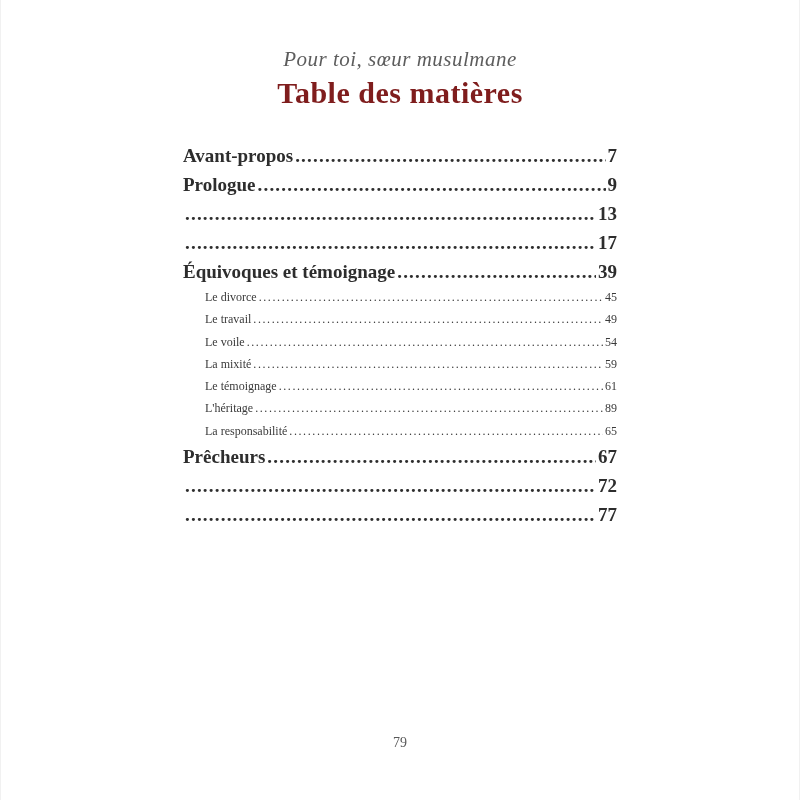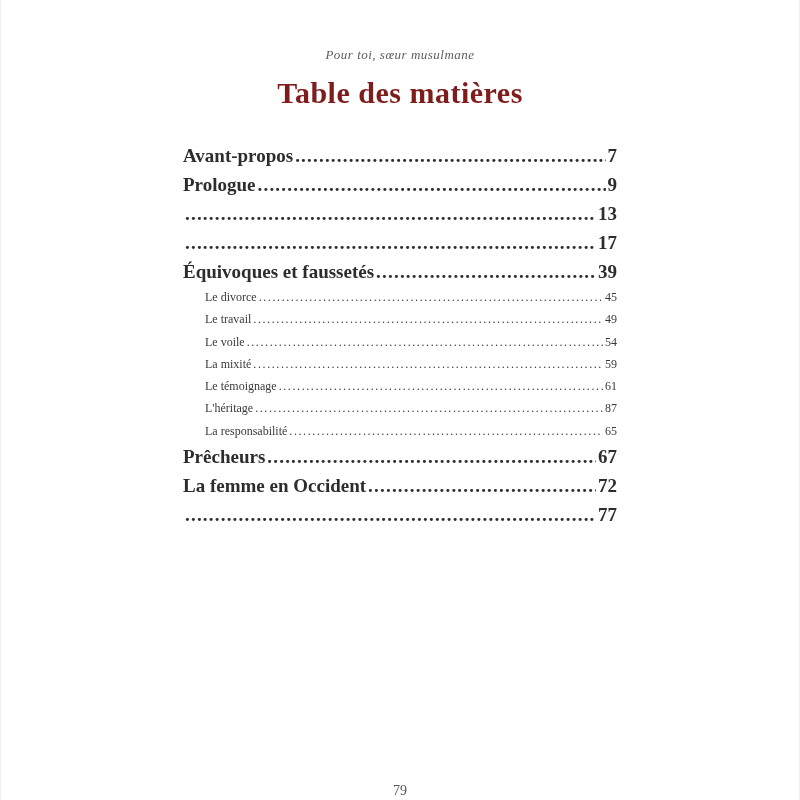--- a/index.html
+++ b/index.html
@@ -25,21 +25,21 @@
   .edge-line.left  { left: 0; }
   .edge-line.right { right: 0; }
 
   .running-header {
     position: absolute;
     top: 47px;
     left: 0;
     width: 100%;
     text-align: center;
     font-style: italic;
-    font-size: 13px;
+    font-size: 21px;
     letter-spacing: 0.5px;
     color: #5d5d5d;
   }
   .page-title {
     position: absolute;
     top: 76px;
     left: 0;
     width: 100%;
     margin: 0;
     text-align: center;
@@ -91,21 +91,20 @@
   }
 
   .page-footer {
     position: absolute;
     top: 735px;
     left: 0;
     width: 100%;
     text-align: center;
     font-size: 14px;
     color: #585858;
-    margin-top: 48px;
   }
 </style>
 </head>
 <body>
 
 <div id="page">
   <div class="edge-line left"></div>
   <div class="edge-line right"></div>
 
   <div class="running-header">Pour toi, sœur musulmane</div>
@@ -125,21 +124,21 @@
       </div>
       <div class="toc-row lvl1">
         <span class="dots">........................................................................................................................................................................................................</span>
         <span class="toc-page">13</span>
       </div>
       <div class="toc-row lvl1">
         <span class="dots">........................................................................................................................................................................................................</span>
         <span class="toc-page">17</span>
       </div>
       <div class="toc-row lvl1">
-        <span class="toc-label">Équivoques et faussetés</span>
+        <span class="toc-label">Équivoques et témoignage</span>
         <span class="dots">........................................................................................................................................................................................................</span>
         <span class="toc-page">39</span>
       </div>
       <div class="toc-row lvl2">
         <span class="toc-label">Le divorce</span>
         <span class="dots">........................................................................................................................................................................................................</span>
         <span class="toc-page">45</span>
       </div>
       <div class="toc-row lvl2">
         <span class="toc-label">Le travail</span>
@@ -157,34 +156,33 @@
         <span class="toc-page">59</span>
       </div>
       <div class="toc-row lvl2">
         <span class="toc-label">Le témoignage</span>
         <span class="dots">........................................................................................................................................................................................................</span>
         <span class="toc-page">61</span>
       </div>
       <div class="toc-row lvl2">
         <span class="toc-label">L'héritage</span>
         <span class="dots">........................................................................................................................................................................................................</span>
-        <span class="toc-page">87</span>
+        <span class="toc-page">89</span>
       </div>
       <div class="toc-row lvl2">
         <span class="toc-label">La responsabilité</span>
         <span class="dots">........................................................................................................................................................................................................</span>
         <span class="toc-page">65</span>
       </div>
       <div class="toc-row lvl1">
         <span class="toc-label">Prêcheurs</span>
         <span class="dots">........................................................................................................................................................................................................</span>
         <span class="toc-page">67</span>
       </div>
       <div class="toc-row lvl1">
-        <span class="toc-label">La femme en Occident</span>
         <span class="dots">........................................................................................................................................................................................................</span>
         <span class="toc-page">72</span>
       </div>
       <div class="toc-row lvl1">
         <span class="dots">........................................................................................................................................................................................................</span>
         <span class="toc-page">77</span>
       </div>
     </div>
 
   <div class="page-footer">79</div>

